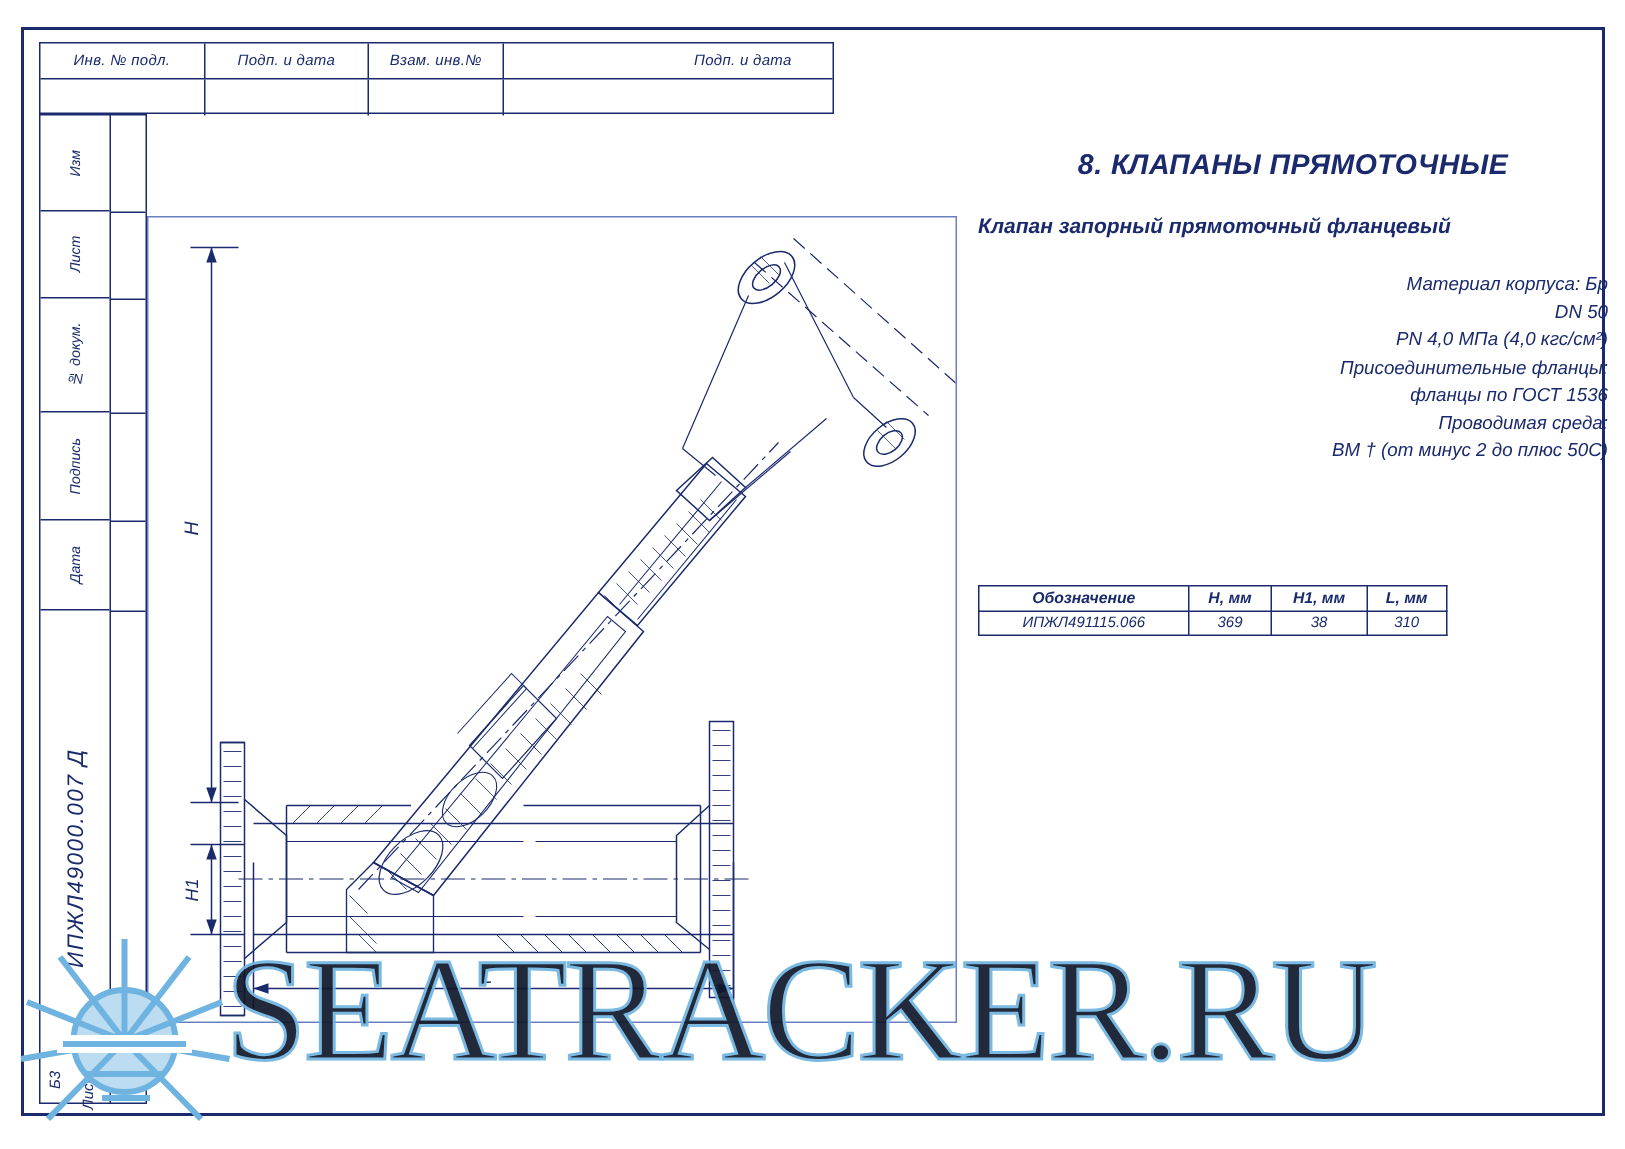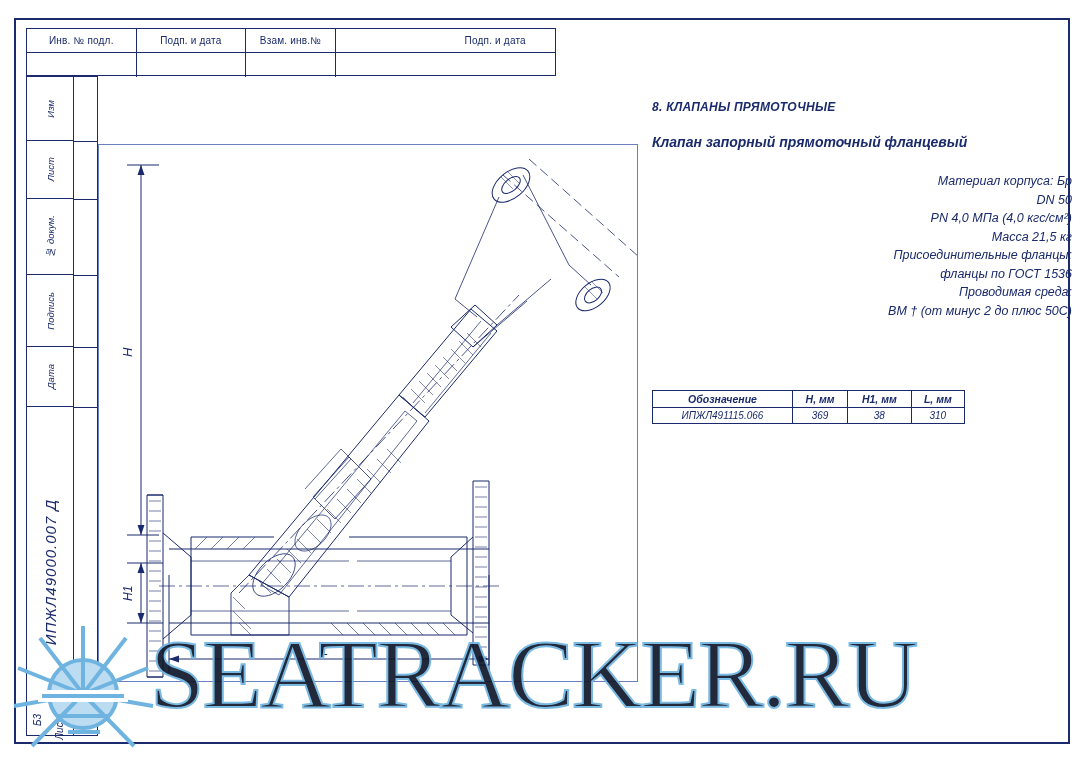--- a/index.html
+++ b/index.html
@@ -27,21 +27,21 @@
   }
   .top-strip .row {
     position:absolute; left:0; width:100%; height:24px;
     border-bottom:1px solid #1a2a6c;
     display:flex;
   }
   .top-strip .row.r2 { top:24px; border-bottom:none; }
   .top-strip .cell {
     border-right:1px solid #1a2a6c;
     display:flex; align-items:center; justify-content:center;
-    font-size:10px; letter-spacing:.2px;
+    font-style:italic; font-size:10px; letter-spacing:.2px;
     color:#1a2a6c;
     overflow:hidden; white-space:nowrap;
   }
   .c1 { width:110px; } .c2 { width:110px; } .c3 { width:90px; }
   .c4 { width:100px;margin-top:36px; } .c5 { width:120px; border-right:none !important; }
 
   
   .left-col {
     position:absolute; left:10px; top:56px;
     width:48px; height:660px;
@@ -85,22 +85,22 @@
     border:1px solid #6a7fc0;
     overflow:hidden;
   }
   .drawing svg { display:block; }
 
   
   .right {
     position:absolute; left:636px; top:80px; width:420px;
   }
   .h-sec {
-    font-style:italic; font-weight:bold; font-size:12px;
-    color:#1a2a6c; letter-spacing:.3px; margin:0 0 20px 0;
+    font-style:italic; font-weight:bold; font-size:19px;
+    color:#1a2a6c; letter-spacing:.3px; margin:0 0 20px 0;text-align:center;
   }
   .h-sub {
     font-style:italic; font-weight:bold; font-size:14px;
     color:#1a2a6c; margin:0 0 22px 0;
   }
   .specs { font-style:italic; font-size:12.5px; color:#1a2a6c; line-height:18.5px; }
   .specs div { white-space:nowrap;text-align:right; }
 
   
   table.dims {
@@ -378,21 +378,20 @@
     </svg>
   </div>
 
   <div class="right">
     <div class="h-sec">8. КЛАПАНЫ ПРЯМОТОЧНЫЕ</div>
     <div class="h-sub">Клапан запорный прямоточный фланцевый</div>
     <div class="specs">
       <div>Материал корпуса: Бр</div>
       <div>DN 50</div>
       <div>PN 4,0 МПа (4,0 кгс/см²)</div>
-      <div>Масса 21,5 кг</div>
       <div>Присоединительные фланцы:</div>
       <div>фланцы по ГОСТ 1536</div>
       <div>Проводимая среда:</div>
       <div>ВМ † (от минус 2 до плюс 50С)</div>
     </div>
   </div>
 
   <table class="dims">
     <thead>
       <tr>

